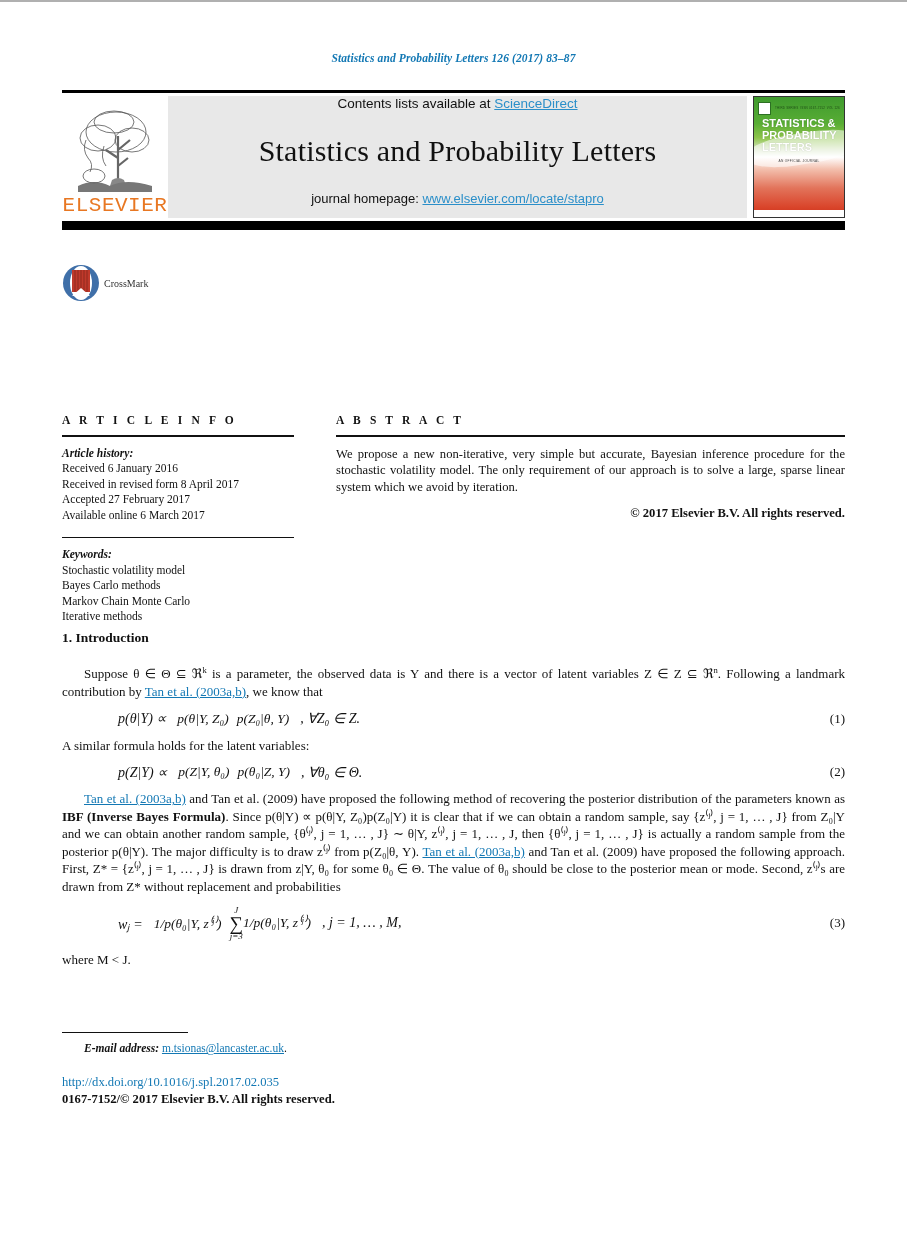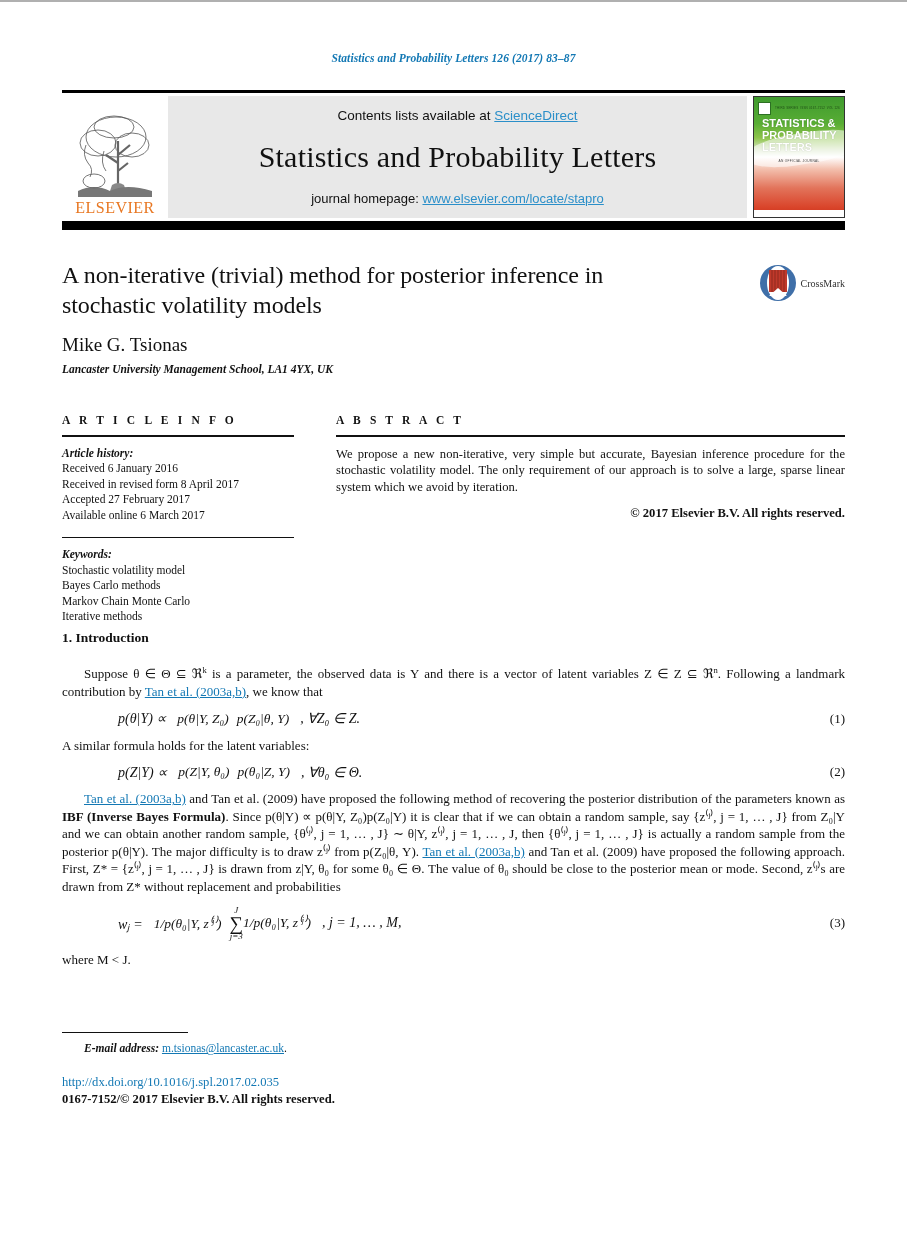--- a/index.html
+++ b/index.html
@@ -60,35 +60,35 @@
     justify-content: flex-end;
     padding-bottom: 2px;
     box-sizing: border-box;
   }
   .elsevier-tree {
     width: 82px;
     height: 88px;
     display: block;
   }
   .elsevier-word {
-    font-family: Liberation Serif, serif;
-    font-size: 16px;
+    font-family: Liberation Mono, monospace;
+    font-size: 21px;
     letter-spacing: 0.5px;
     color: #e87722;
     line-height: 1;
     margin-top: 1px;
   }
   .journal-band {
     flex: 1 1 auto;
     background: #e8e8e8;
     display: flex;
     flex-direction: column;
     justify-content: space-between;
     align-items: center;
-    padding: 12px 0 12px 0;
+    padding: 0 0 12px 0;
     box-sizing: border-box;
   }
   .contents-line {
     font-family: "Liberation Sans", sans-serif;
     font-size: 13.5px;
     color: #111;
   }
   .contents-line .lnk {
     color: #2b8fc9;
   }
@@ -491,25 +491,20 @@
           <div class="cover-sub">AN OFFICIAL JOURNAL</div>
           <div class="cover-bottombar"></div>
         </div>
       </div>
 
     </div>
     <div class="masthead-rule-bottom"></div>
   </div>
 
   <div class="title-block">
-    <div class="title-left">
-      <h1 class="article-title">A non-iterative (trivial) method for posterior inference in stochastic volatility models</h1>
-      <div class="author">Mike G. Tsionas</div>
-      <div class="affiliation">Lancaster University Management School, LA1 4YX, UK</div>
-    </div>
     <div class="crossmark">
       <svg class="crossmark-badge" viewBox="0 0 38 38">
         <circle cx="19" cy="19" r="18" fill="#3f6fa8"></circle>
         <ellipse cx="19" cy="19" rx="11" ry="17" fill="#ffffff"></ellipse>
         <rect x="10" y="6" width="18" height="22" fill="#c0392b"></rect>
         <g stroke="#8e2a1e" stroke-width="1">
           <line x1="13" y1="6" x2="13" y2="28"></line>
           <line x1="16" y1="6" x2="16" y2="28"></line>
           <line x1="19" y1="6" x2="19" y2="28"></line>
           <line x1="22" y1="6" x2="22" y2="28"></line>

